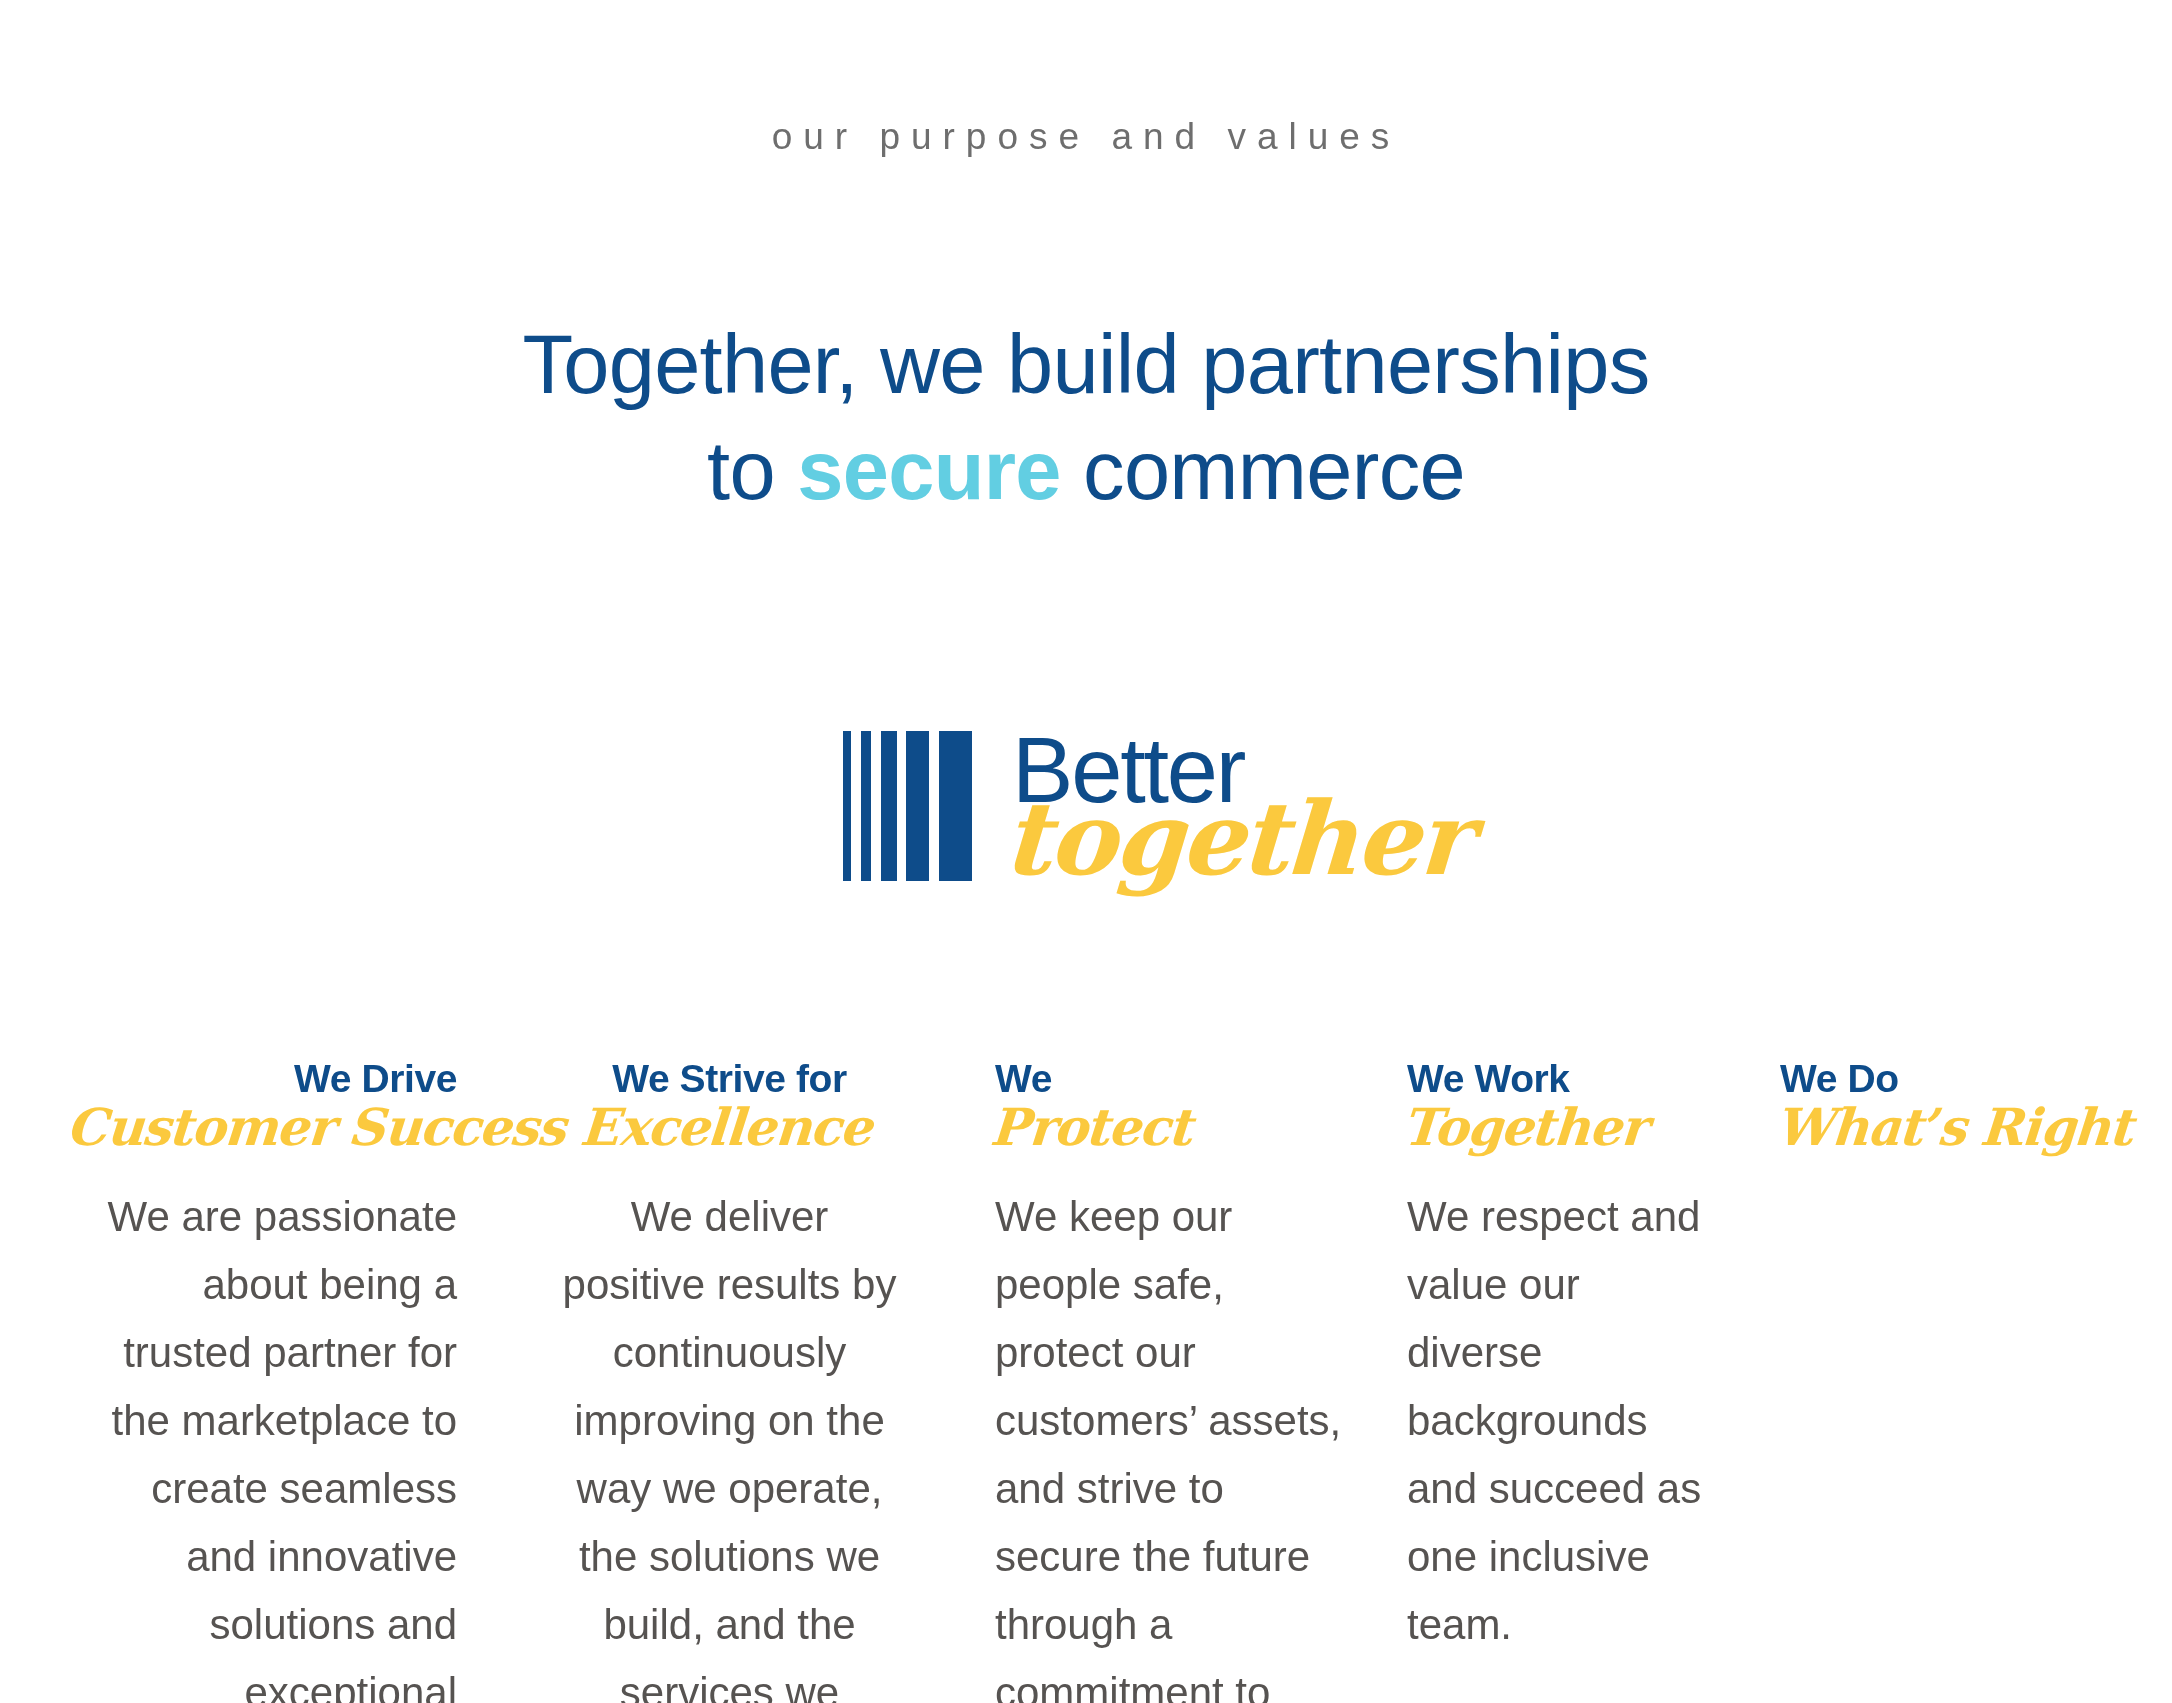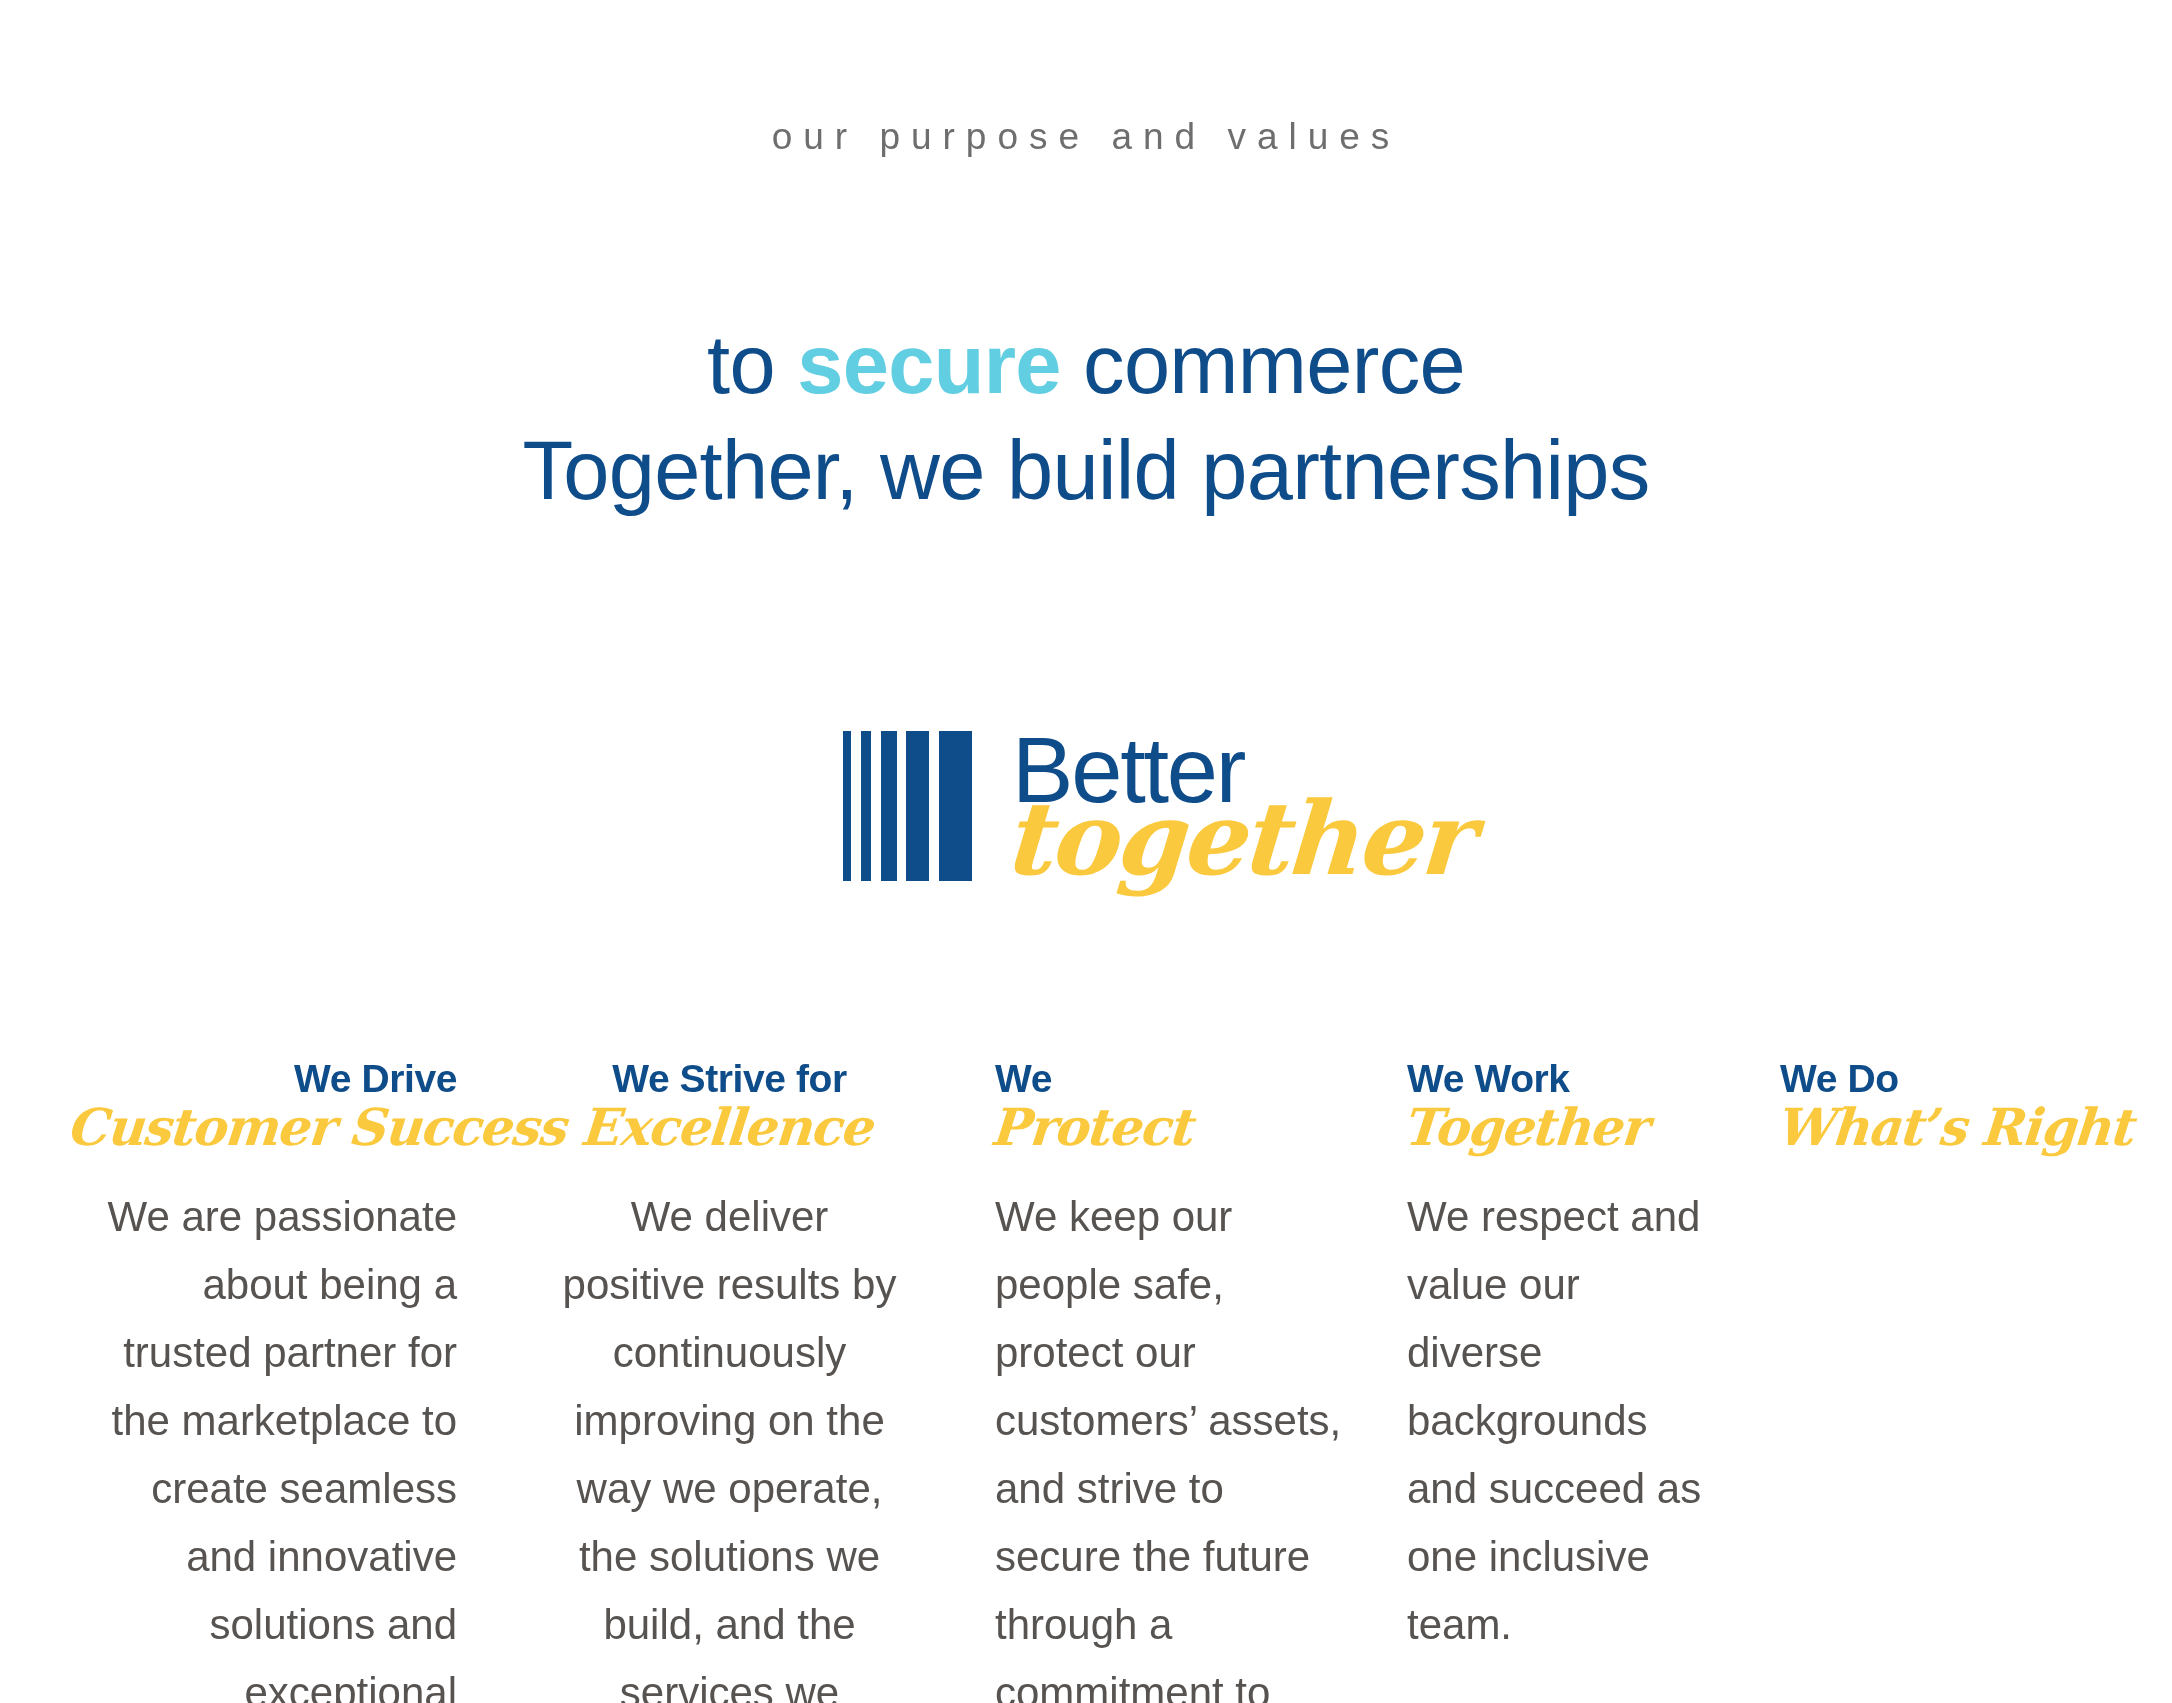--- a/index.html
+++ b/index.html
@@ -139,24 +139,24 @@
     font-weight: 400;
     color: #565351;
   }
 </style>
 </head>
 <body>
 
 <div class="eyebrow">our purpose and values</div>
 
 <div class="headline">
+  <div>Together, we build partnerships</div>
   <div>
     <span>to </span><span class="accent">secure</span><span> commerce</span>
   </div>
-  <div>Together, we build partnerships</div>
 </div>
 
 <div class="logo">
   <div class="logo-bars">
     <i></i>
     <i></i>
     <i></i>
     <i></i>
     <i></i>
   </div>

